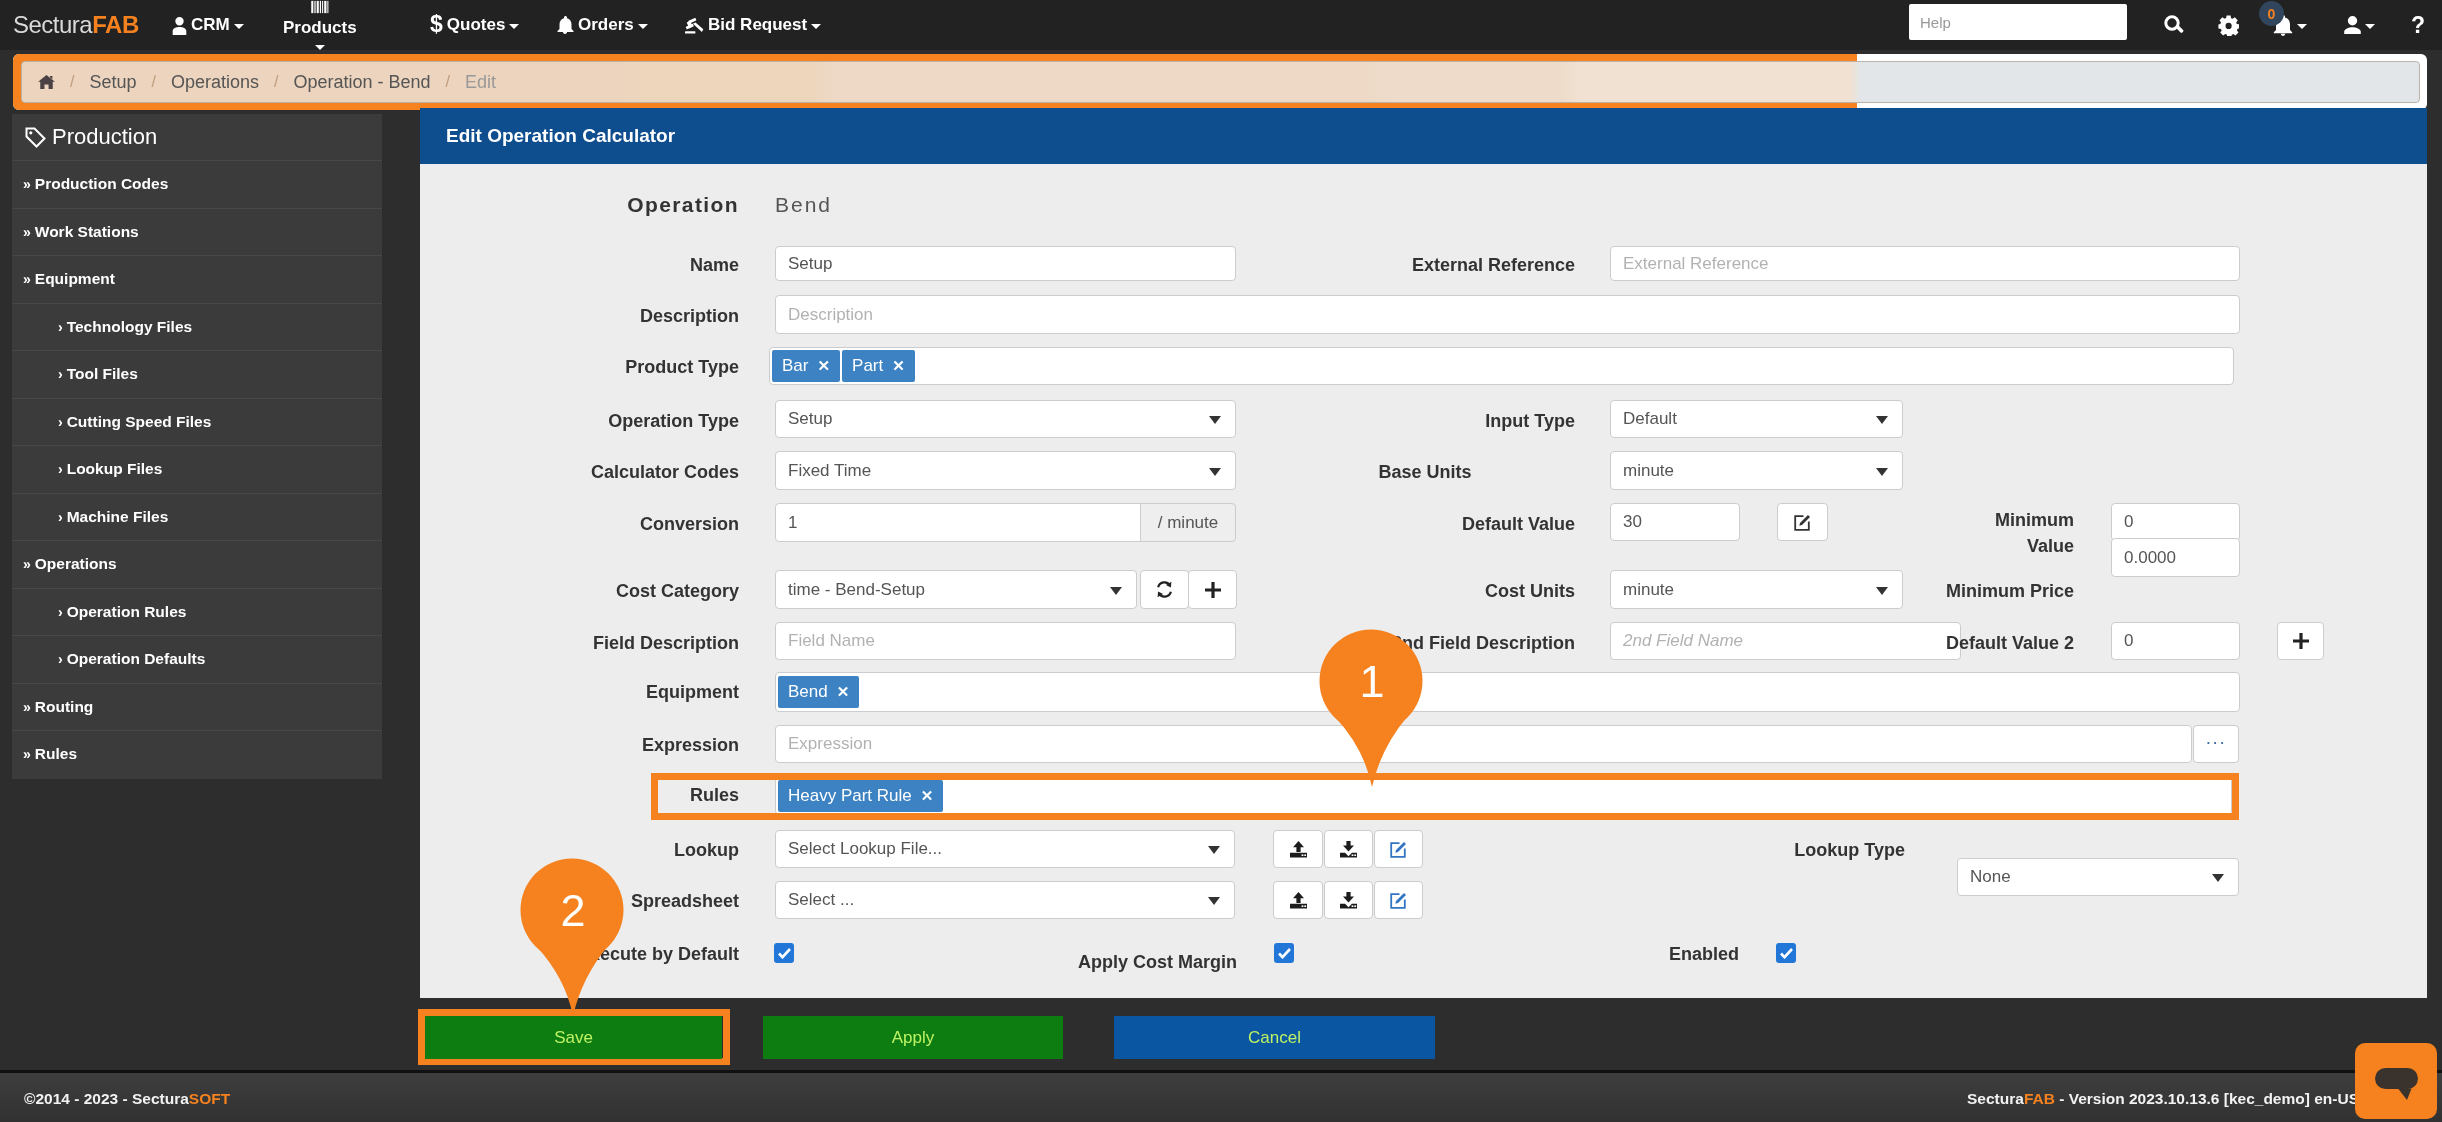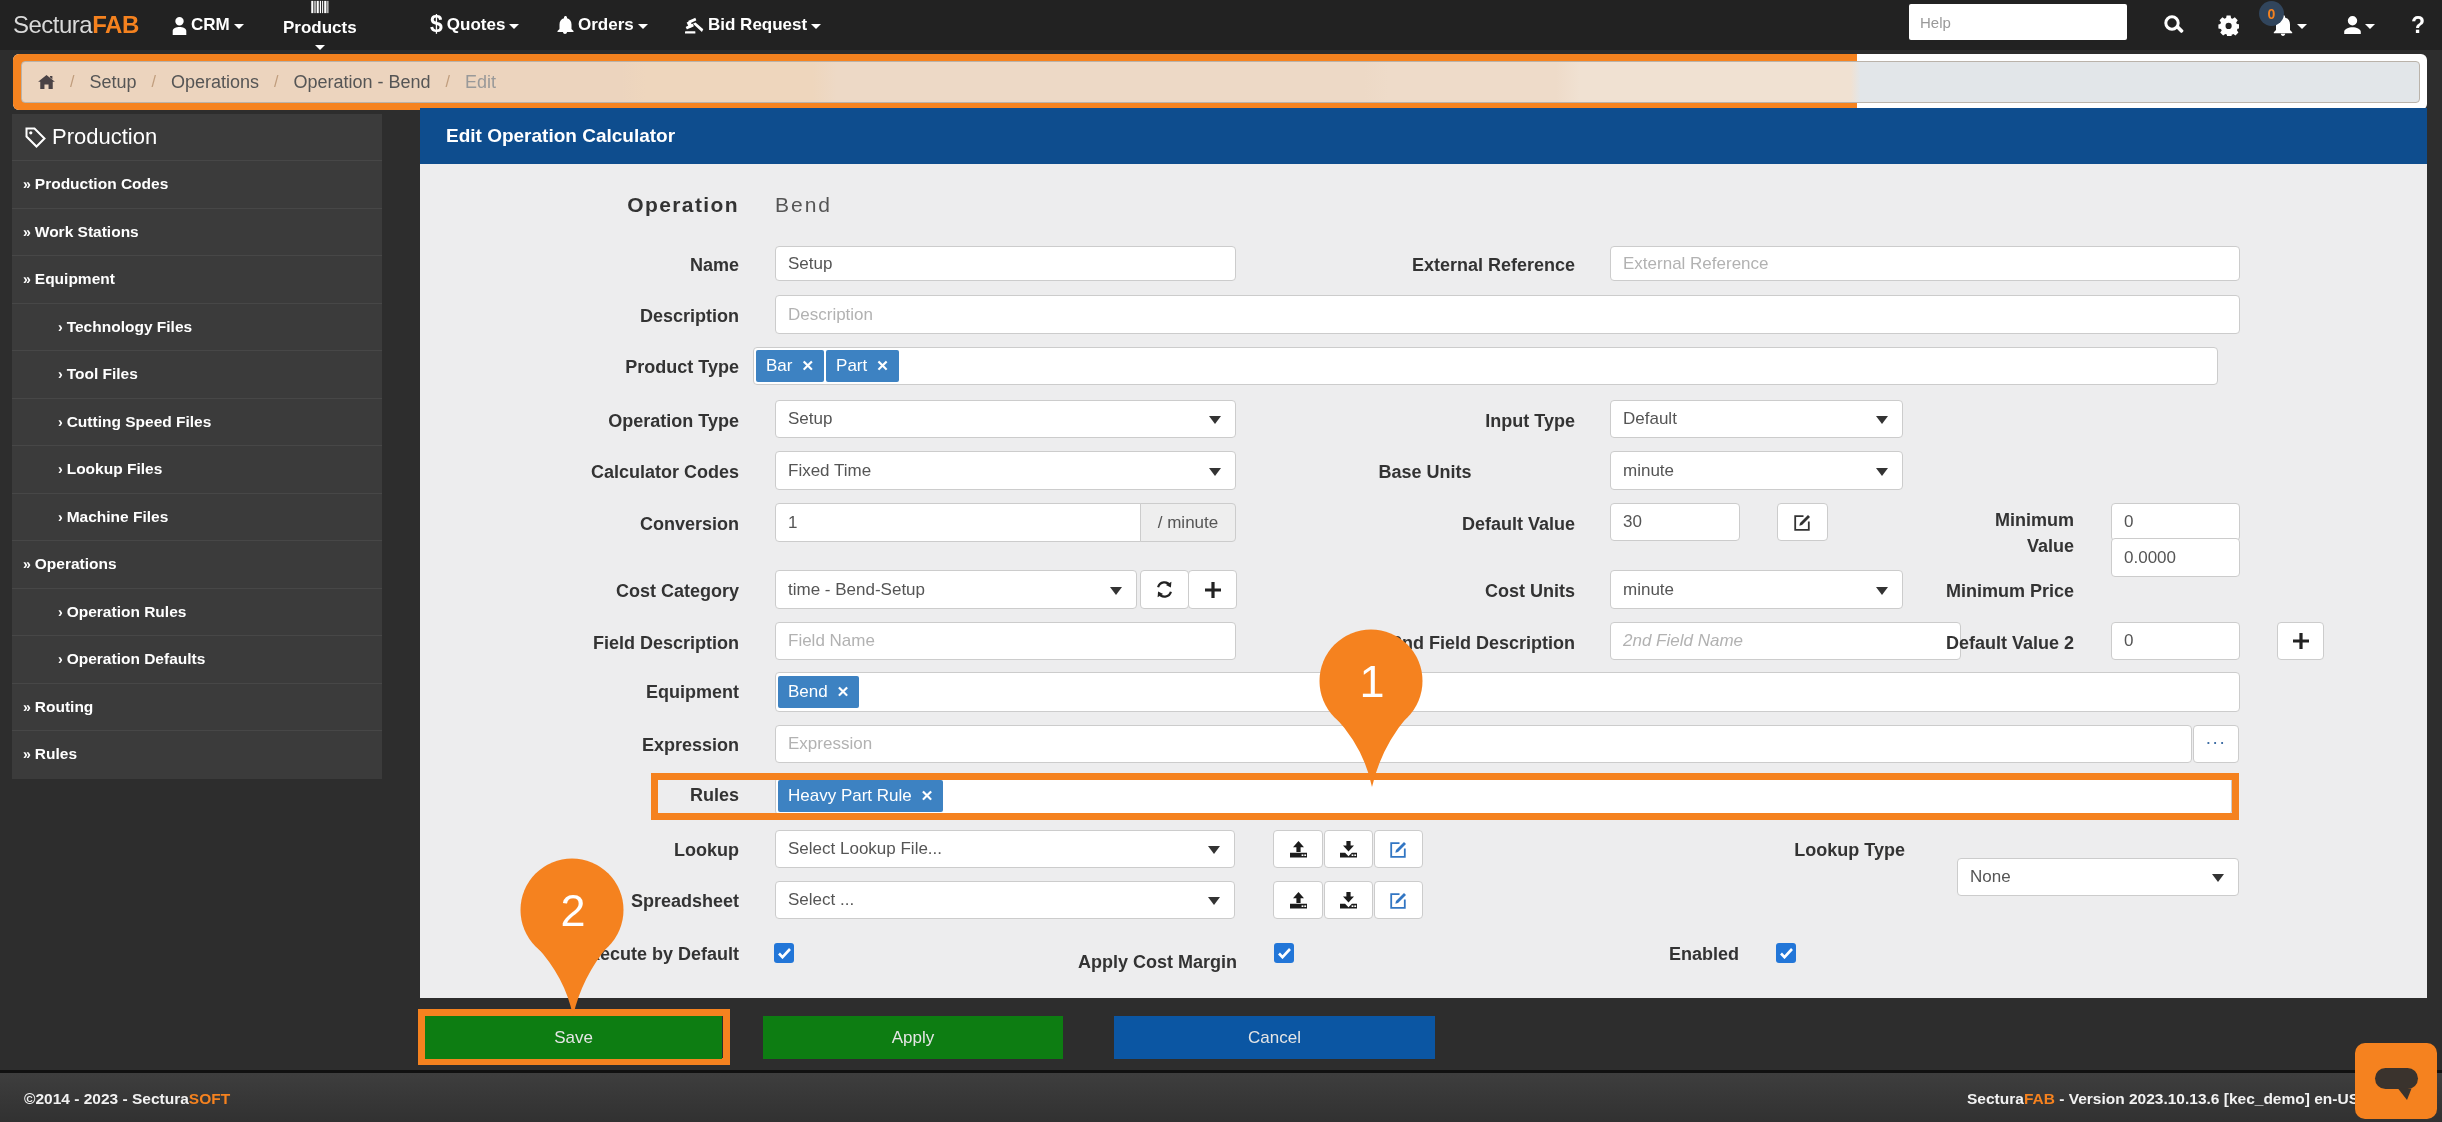--- a/index.html
+++ b/index.html
@@ -36,21 +36,21 @@
 .ph { color:#b2b2b2; }
 .sel { position:absolute; background:#fff; border:1px solid #ccc; border-radius:4px; font-size:17px; color:#555; padding:0 12px; display:flex; align-items:center; }
 .sel .sc { position:absolute; right:14px; top:50%; margin-top:-3px; width:0; height:0; border-left:6.5px solid transparent; border-right:6.5px solid transparent; border-top:8px solid #333; }
 .addon { position:absolute; background:#eee; border:1px solid #ccc; border-radius:0 4px 4px 0; font-size:17px; color:#555; display:flex; align-items:center; justify-content:center; }
 .chip { display:inline-flex; align-items:center; background:#3d82c2; color:#fff; font-size:17px; height:32px; padding:0 10px; border-radius:2px; margin-right:2px; gap:9px; }
 .chip .x { font-weight:bold; font-size:15px; }
 .tagbox { position:absolute; background:#fff; border:1px solid #ccc; border-radius:4px; display:flex; align-items:center; padding:0 2px; }
 .btnw { position:absolute; background:#fff; border:1px solid #ccc; border-radius:4px; display:flex; align-items:center; justify-content:center; }
 .cb { position:absolute; width:20px; height:20px; background:#2276d8; border-radius:3px; display:flex; align-items:center; justify-content:center; }
 
-.bbtn { position:absolute; height:43px; color:#e5e5e5; font-size:17px; display:flex; align-items:center; justify-content:center; }
+.bbtn { position:absolute; height:43px; color:#bef264; font-size:17px; display:flex; align-items:center; justify-content:center; }
 #saveFrame { position:absolute; left:418px; top:1009px; width:312px; height:56px; border:7px solid #f5821f; }
 
 #foot { position:absolute; left:0; top:1070px; width:2442px; height:52px; background:linear-gradient(#3e3e3e,#313131); border-top:3px solid #111; color:#f2f2f2; font-size:15.5px; font-weight:bold; }
 #foot .o { color:#f5821f; }
 
 #rulesFrame { position:absolute; left:651px; top:773px; width:1588px; height:47px; border:7px solid #f5821f; z-index:5; }
 
 #chat { position:absolute; left:2355px; top:1043px; width:82px; height:76px; background:#f5821f; border-radius:10px; z-index:9; }
 .balloon { position:absolute; z-index:8; }
 </style>
@@ -187,21 +187,21 @@
 <div class="inp" style="left:1610px;top:246px;width:630px;height:35px;">
     <span class="ph">External Reference</span>
   </div>
 
 <div class="lbl" style="left:439px;top:306px;">Description</div>
 <div class="inp" style="left:775px;top:295px;width:1465px;height:39px;">
     <span class="ph">Description</span>
   </div>
 
 <div class="lbl" style="left:439px;top:357px;">Product Type</div>
-<div class="tagbox" style="left:753px;top:347px;width:1465px;height:38px;">
+<div class="tagbox" style="left:769px;top:347px;width:1465px;height:38px;">
   <span class="chip">Bar <span class="x">✕</span></span>
   <span class="chip">Part <span class="x">✕</span></span>
 </div>
 
 <div class="lbl" style="left:439px;top:411px;">Operation Type</div>
 <div class="sel" style="left:775px;top:400px;width:461px;height:38px;">Setup<span class="sc"></span></div>
 <div class="lbl" style="left:1275px;top:411px;">Input Type</div>
 <div class="sel" style="left:1610px;top:400px;width:293px;height:38px;">Default<span class="sc"></span></div>
 
 <div class="lbl" style="left:439px;top:462px;">Calculator Codes</div>

